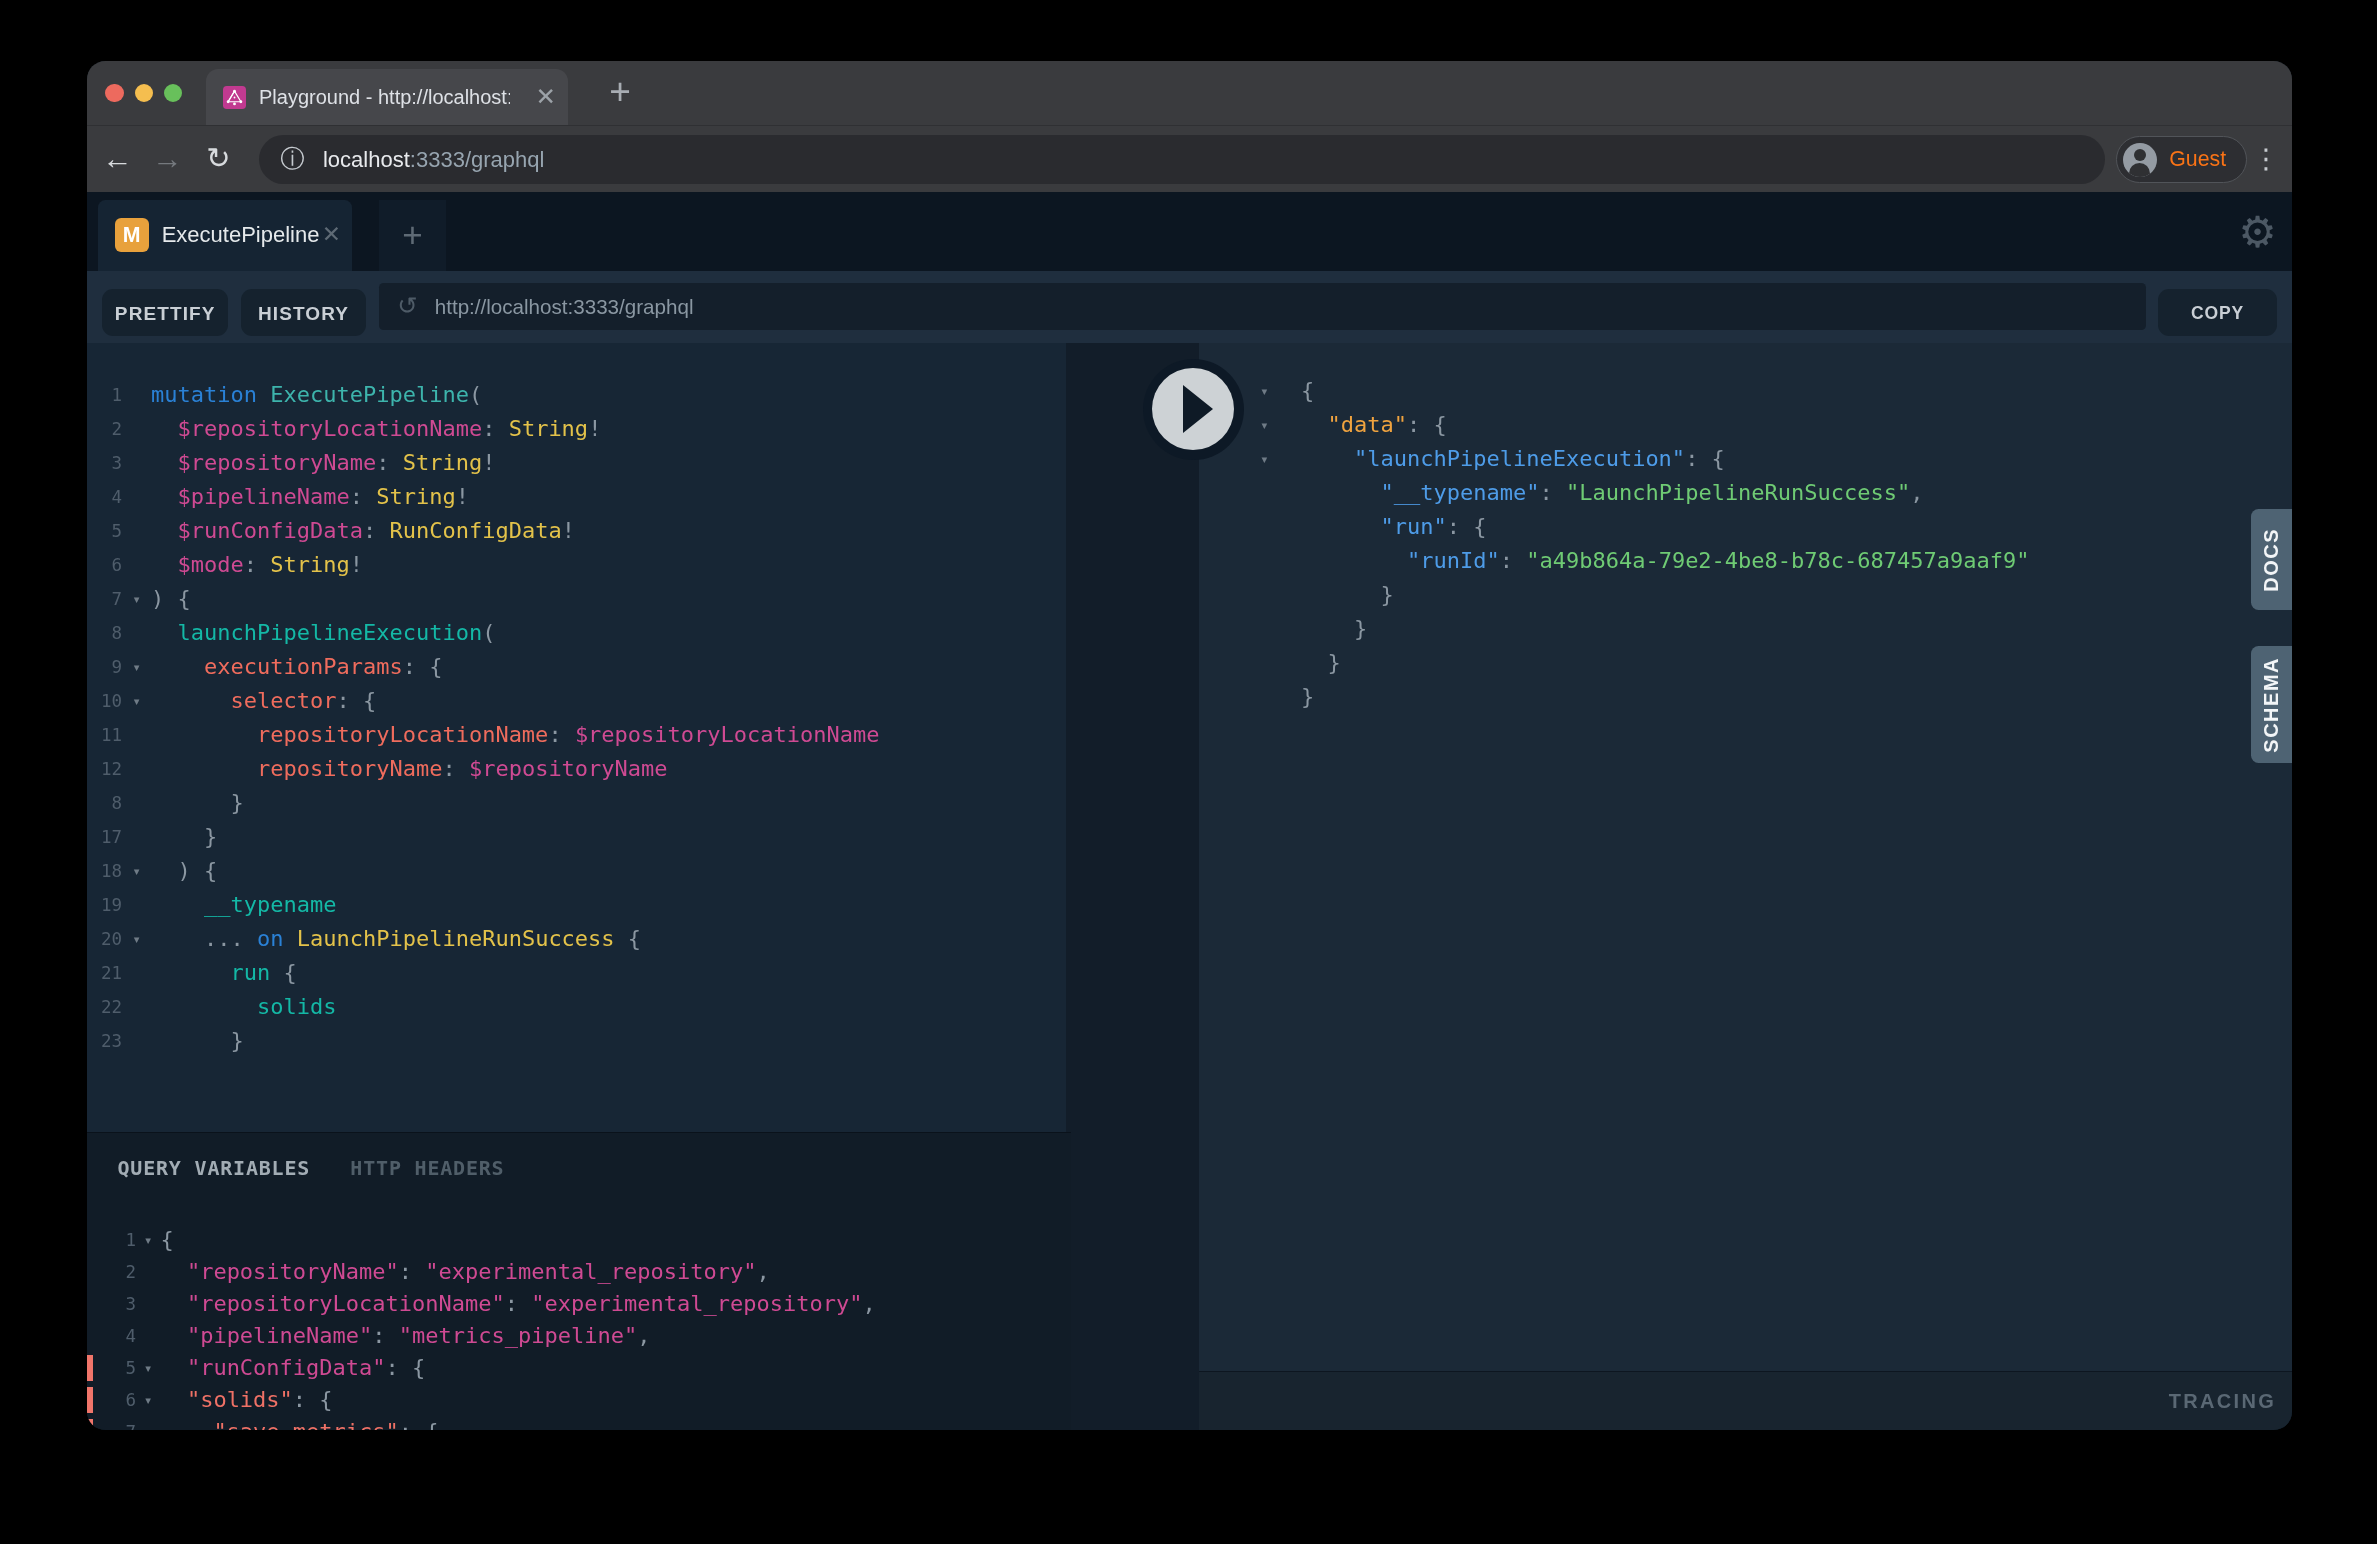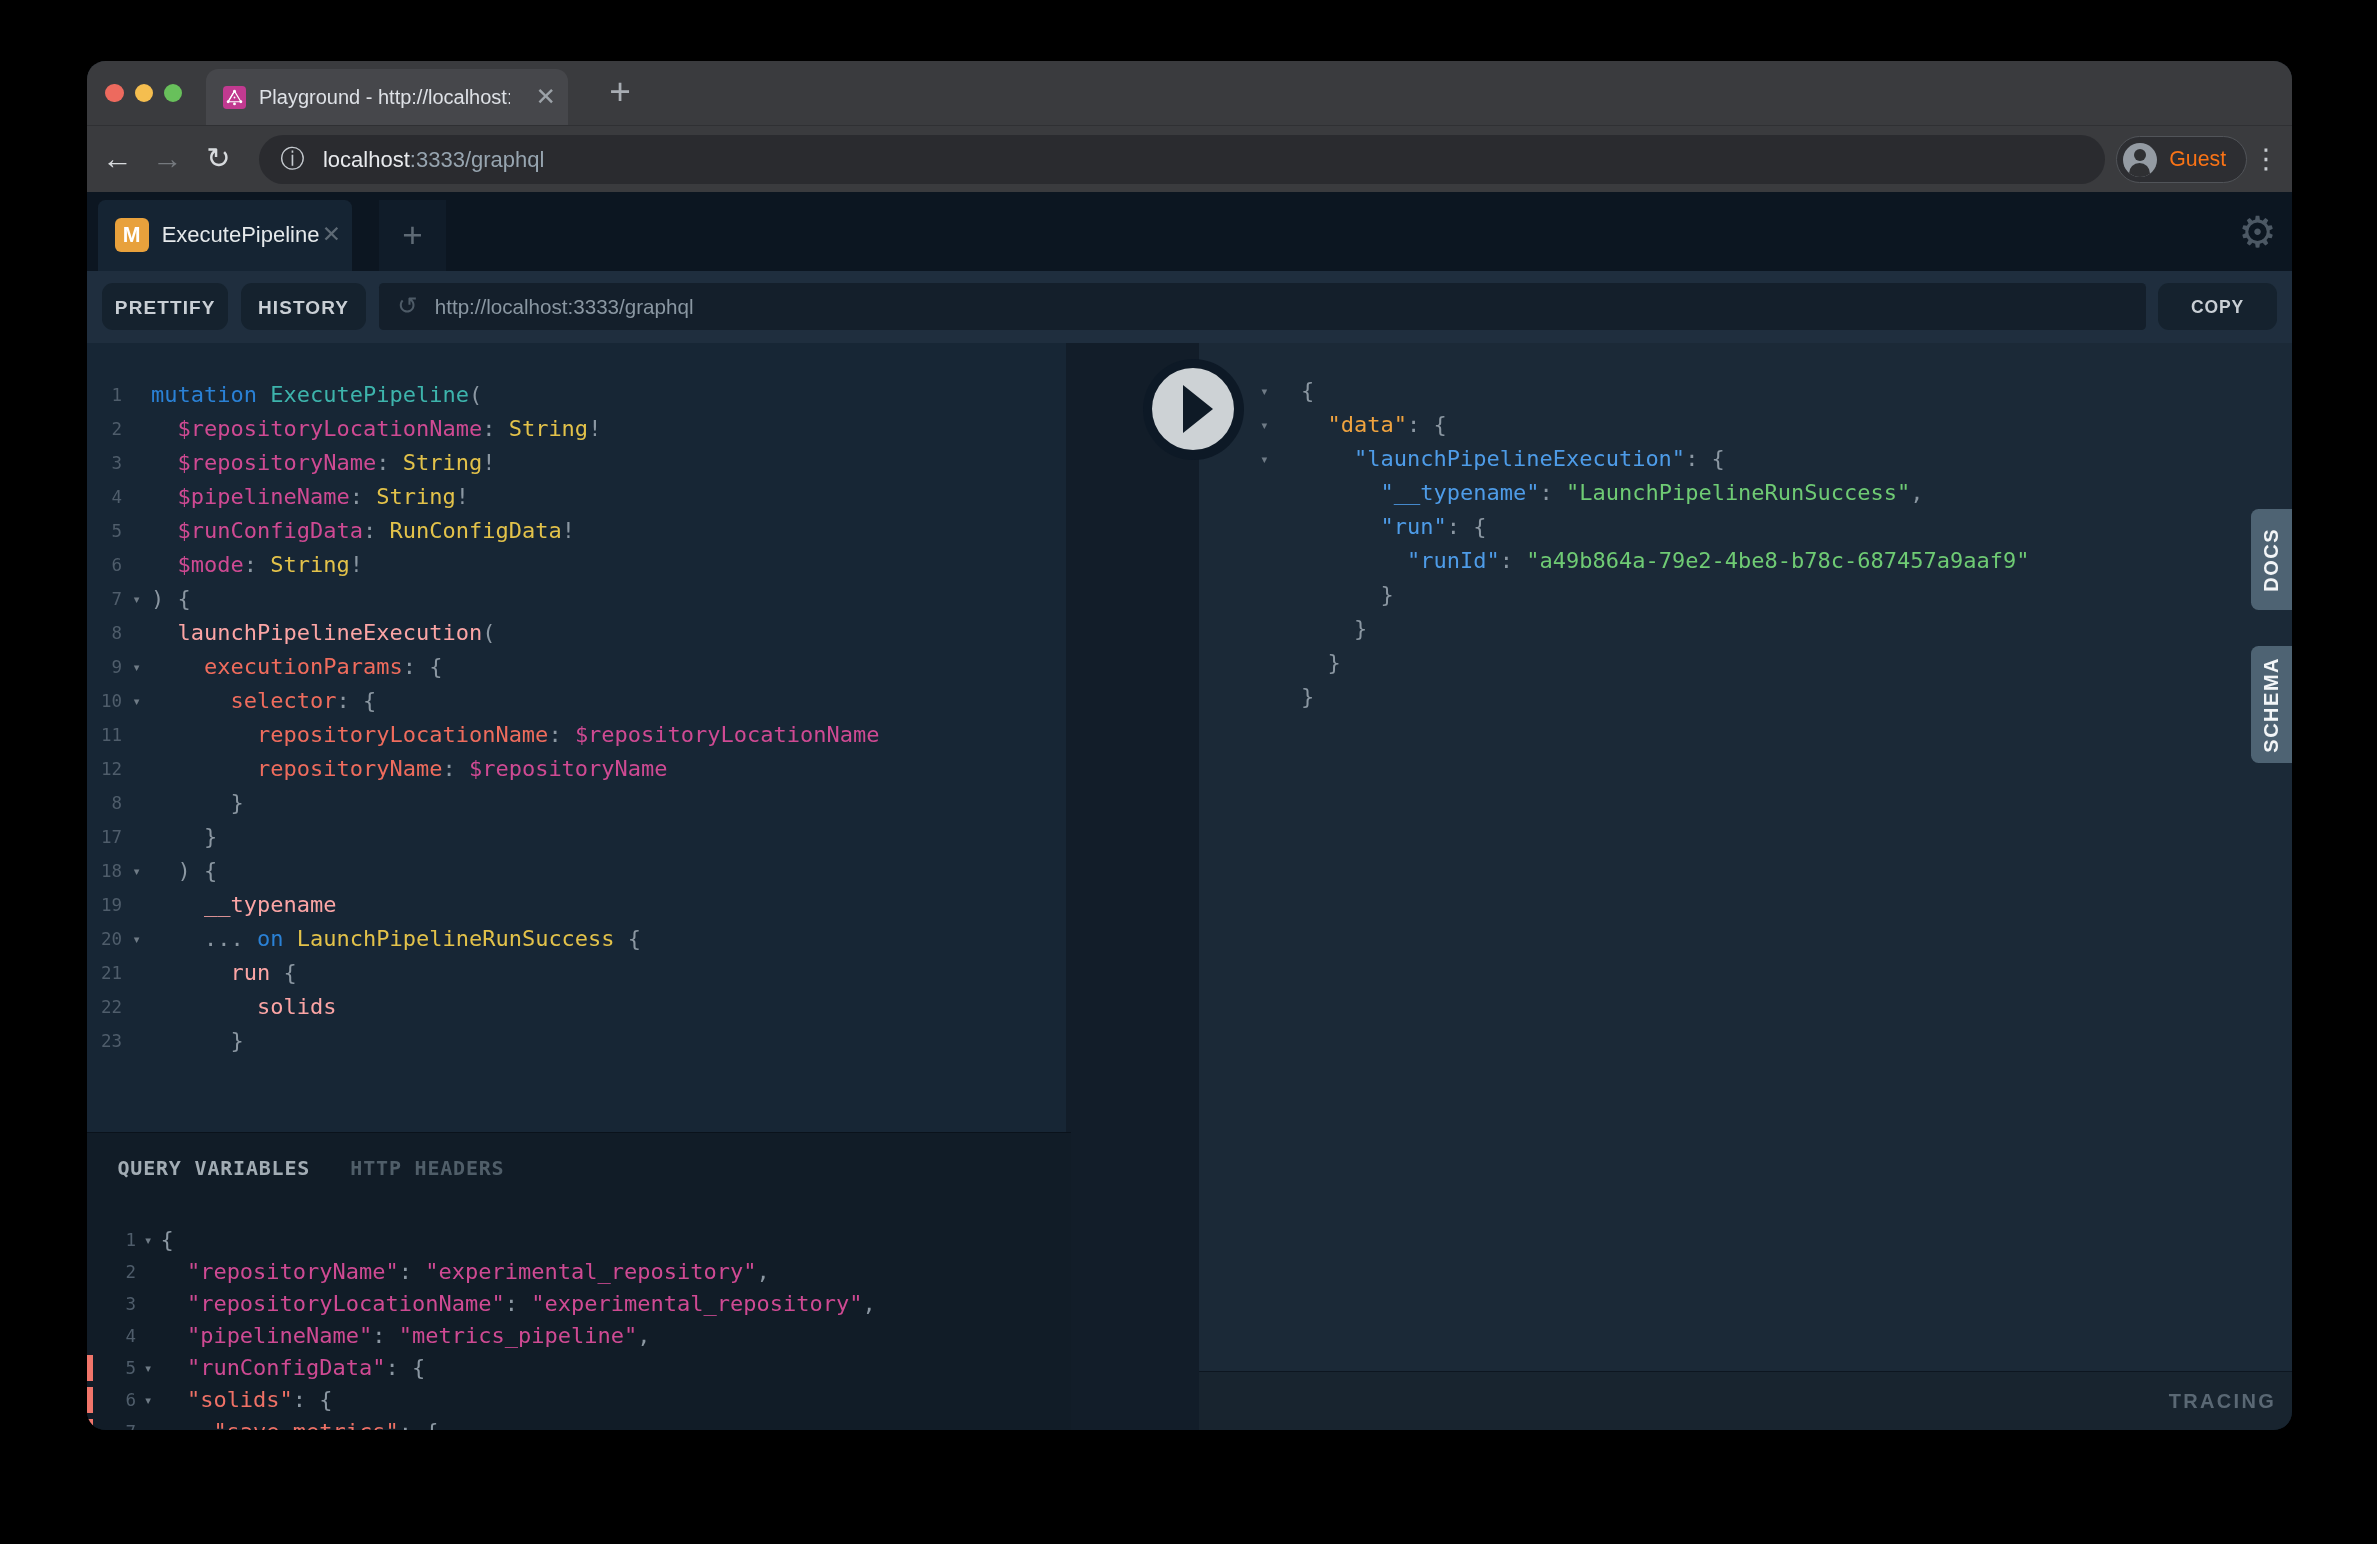--- a/index.html
+++ b/index.html
@@ -61,21 +61,21 @@
             text-align:center; line-height:34px; }
   .sess-title { position:absolute; left:64px; top:0; height:72px; line-height:70px;
                 color:#E5E9EB; font-size:22px; white-space:nowrap; }
   .sess-close { position:absolute; right:10.7px; top:0; height:72px; line-height:69px;
                 color:#5E6A75; font-size:23px; }
   .plus-tab { position:absolute; left:292px; top:7.6px; width:67px; height:72px; background:#101C29;
               color:#5E6A75; font-size:35px; font-weight:300; text-align:center; line-height:69px; }
   .gear { position:absolute; left:2144px; top:13.7px; width:53px; height:53px; color:#4C5864;
           font-size:43px; text-align:center; line-height:53px; }
   .pgtoolbar { position:absolute; left:0; right:0; top:79px; height:72px; background:#1F2E3E; }
-  .pgbtn { position:absolute; top:12px; height:47px; background:#15222E; border-radius:11px;
+  .pgbtn { position:absolute; top:18px; height:47px; background:#15222E; border-radius:11px;
            color:#C9CFD5; font-size:19px; font-weight:bold; letter-spacing:1.1px;
            text-align:center; line-height:47px; border:none; }
   .pgbtn.prettify { left:15.2px; width:126px; }
   .pgbtn.history  { left:154px; width:125px; }
   .endpoint { position:absolute; left:292px; top:12.2px; width:1767px; height:47px;
               background:#141F2B; border-radius:4.6px; display:flex; align-items:center; }
   .endpoint .reicon { margin-left:18.3px; color:#4E5B67; font-size:24.4px; line-height:1; }
   .endpoint .eurl { margin-left:17px; color:#8A97A2; font-size:20.6px; }
   .pgbtn.copycurl { left:2071px; width:119px; letter-spacing:0.8px; font-size:17.5px; }
   
@@ -123,21 +123,21 @@
   .vl .fold { width:24.4px; flex:none; text-align:center; color:#6F7B86; font-size:14.5px; }
   .rlines { position:absolute; inset:0; padding-top:30.5px; padding-left:61px; }
   .rl { display:flex; height:34px; line-height:34px; }
   .rl .fold { width:41px; flex:none; color:#6F7B86; font-size:14.5px; }
   
   .tk-kw  { color:#2A81D6; }
   .tk-def { color:#3DB4AC; }
   .tk-var { color:#CF4A93; }
   .tk-ty  { color:#E3C24A; }
   .tk-at  { color:#EF6C5D; }
-  .tk-fi  { color:#fca5a5; }
+  .tk-fi  { color:#14b8a6; }
   .tk-pu  { color:#8B97A2; }
   .tk-sp  { color:#8B97A2; }
   .tk-key { color:#CF4A93; }
   .tk-ekey{ color:#EF7166; }
   .tk-str { color:#CF4A93; }
   .tk-okey{ color:#F0A33F; }
   .tk-bkey{ color:#4E9CE8; }
   .tk-gstr{ color:#6FCB74; }
 </style>
 </head>

